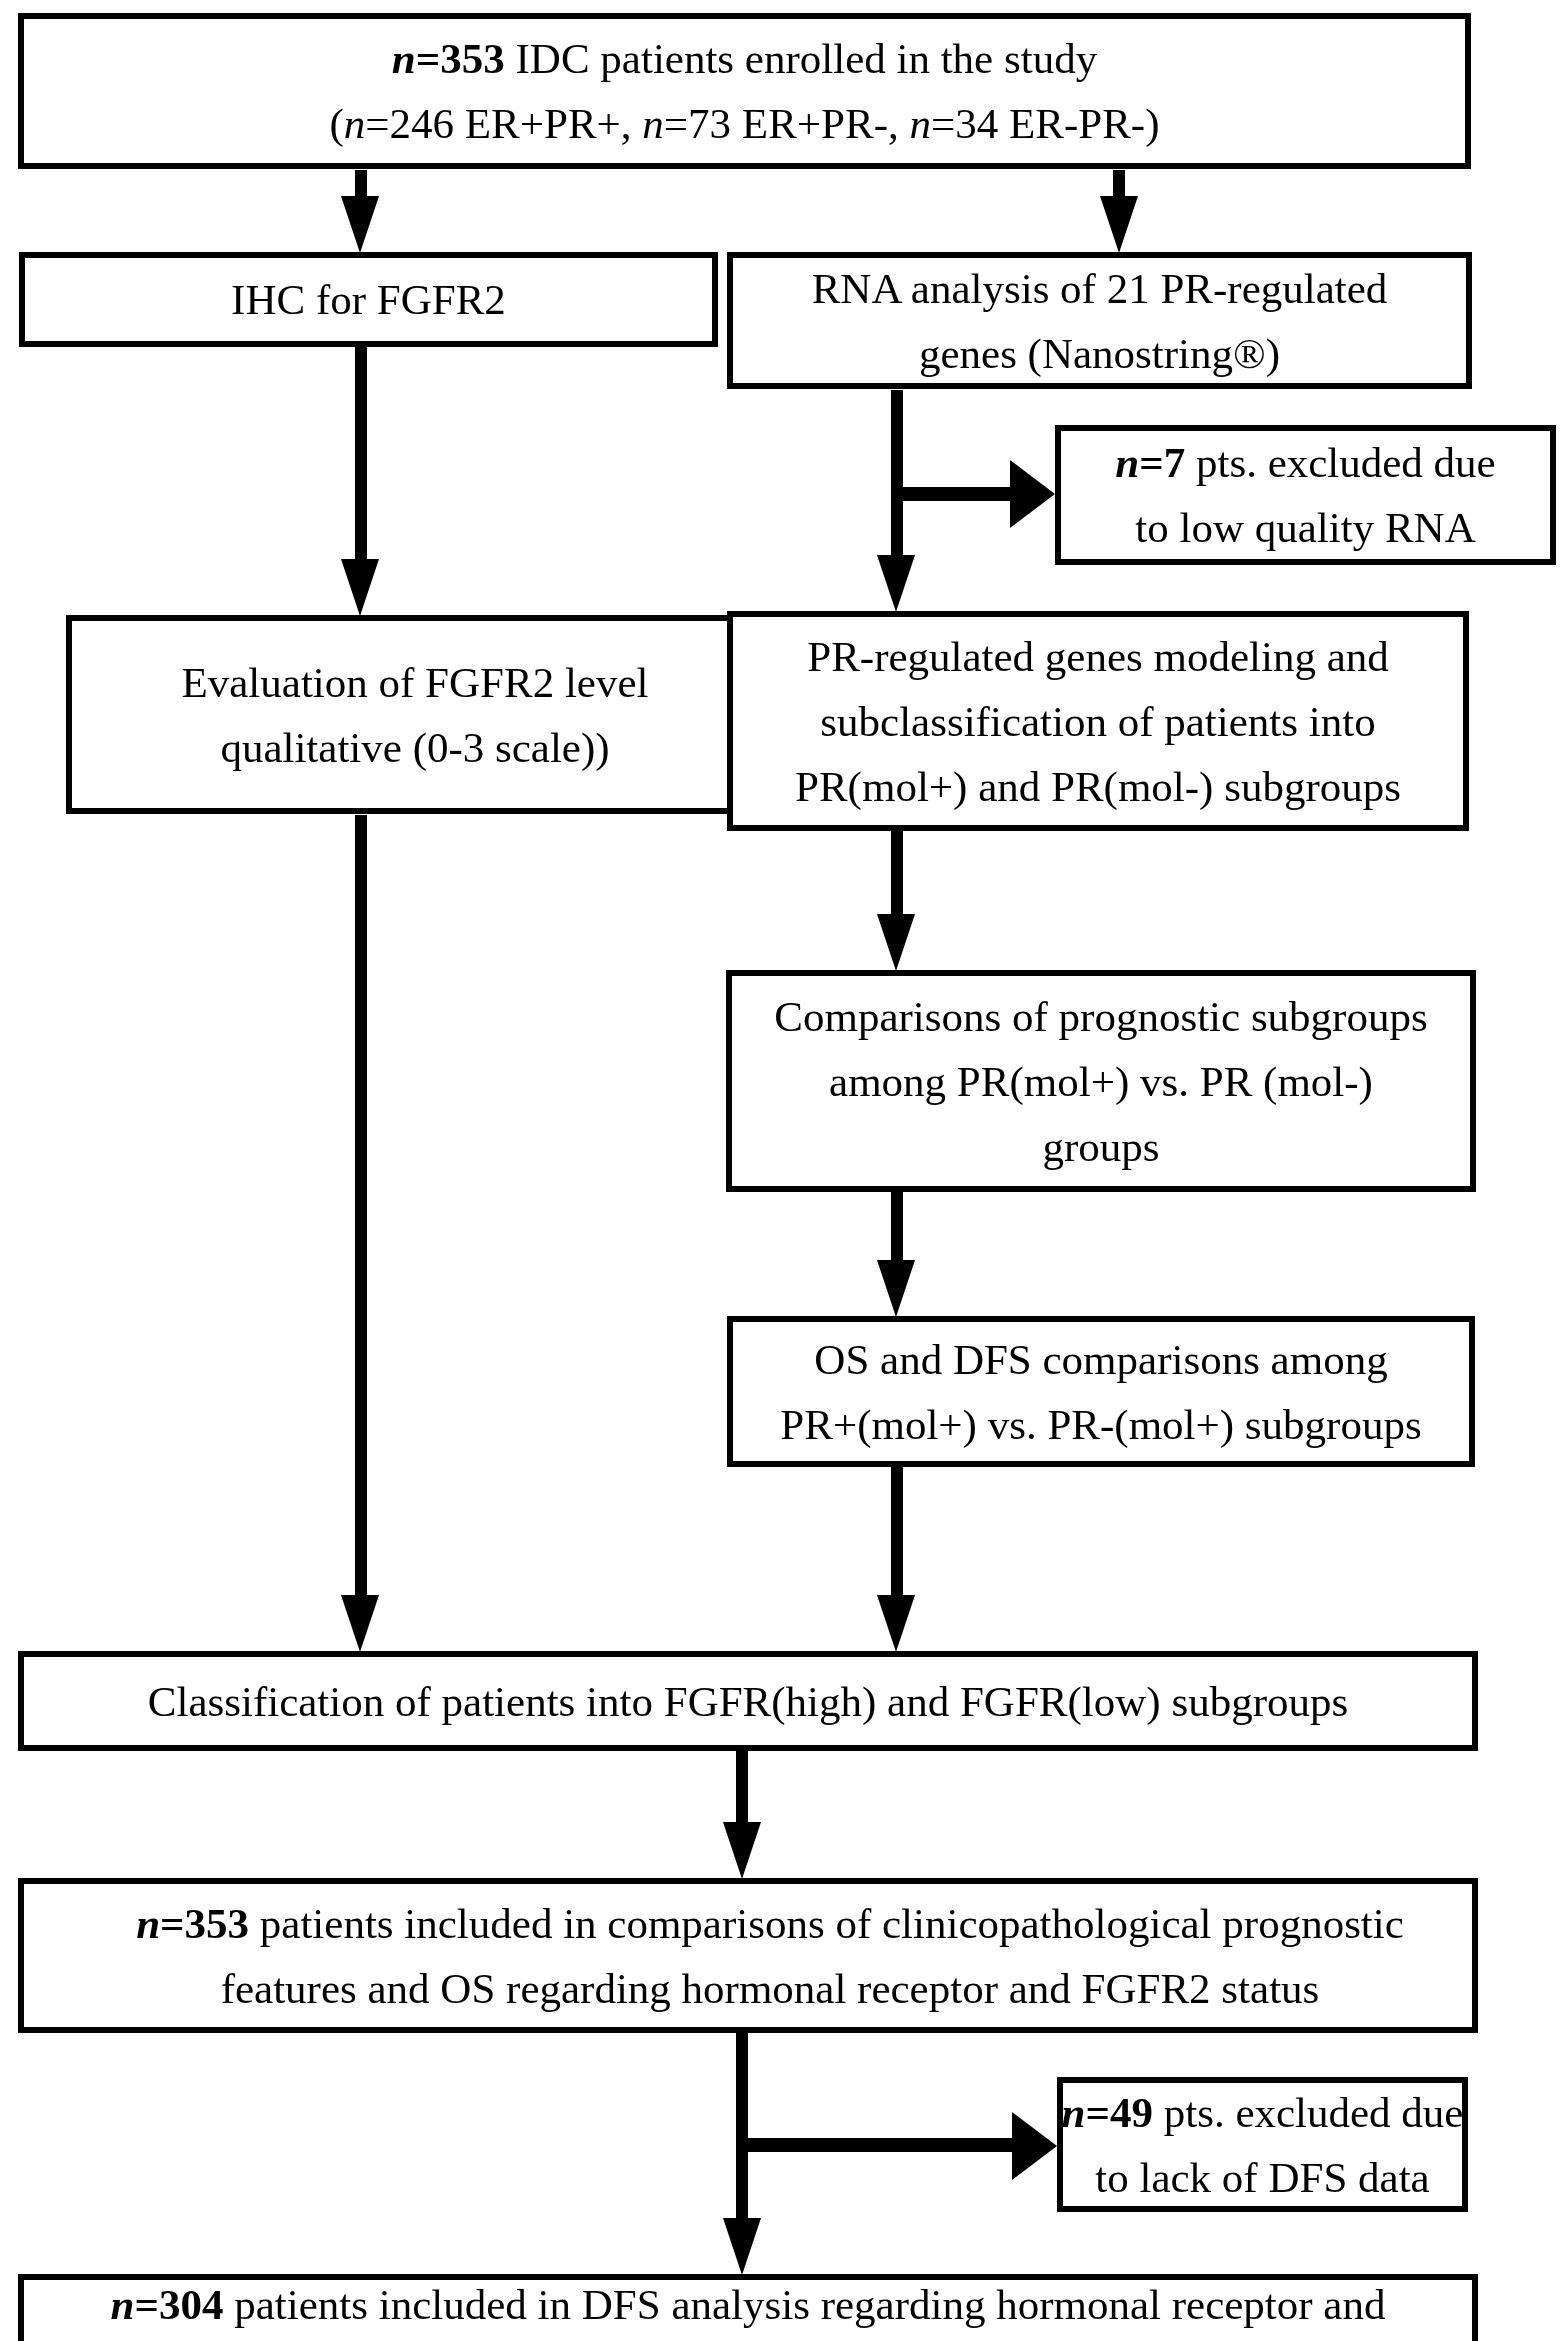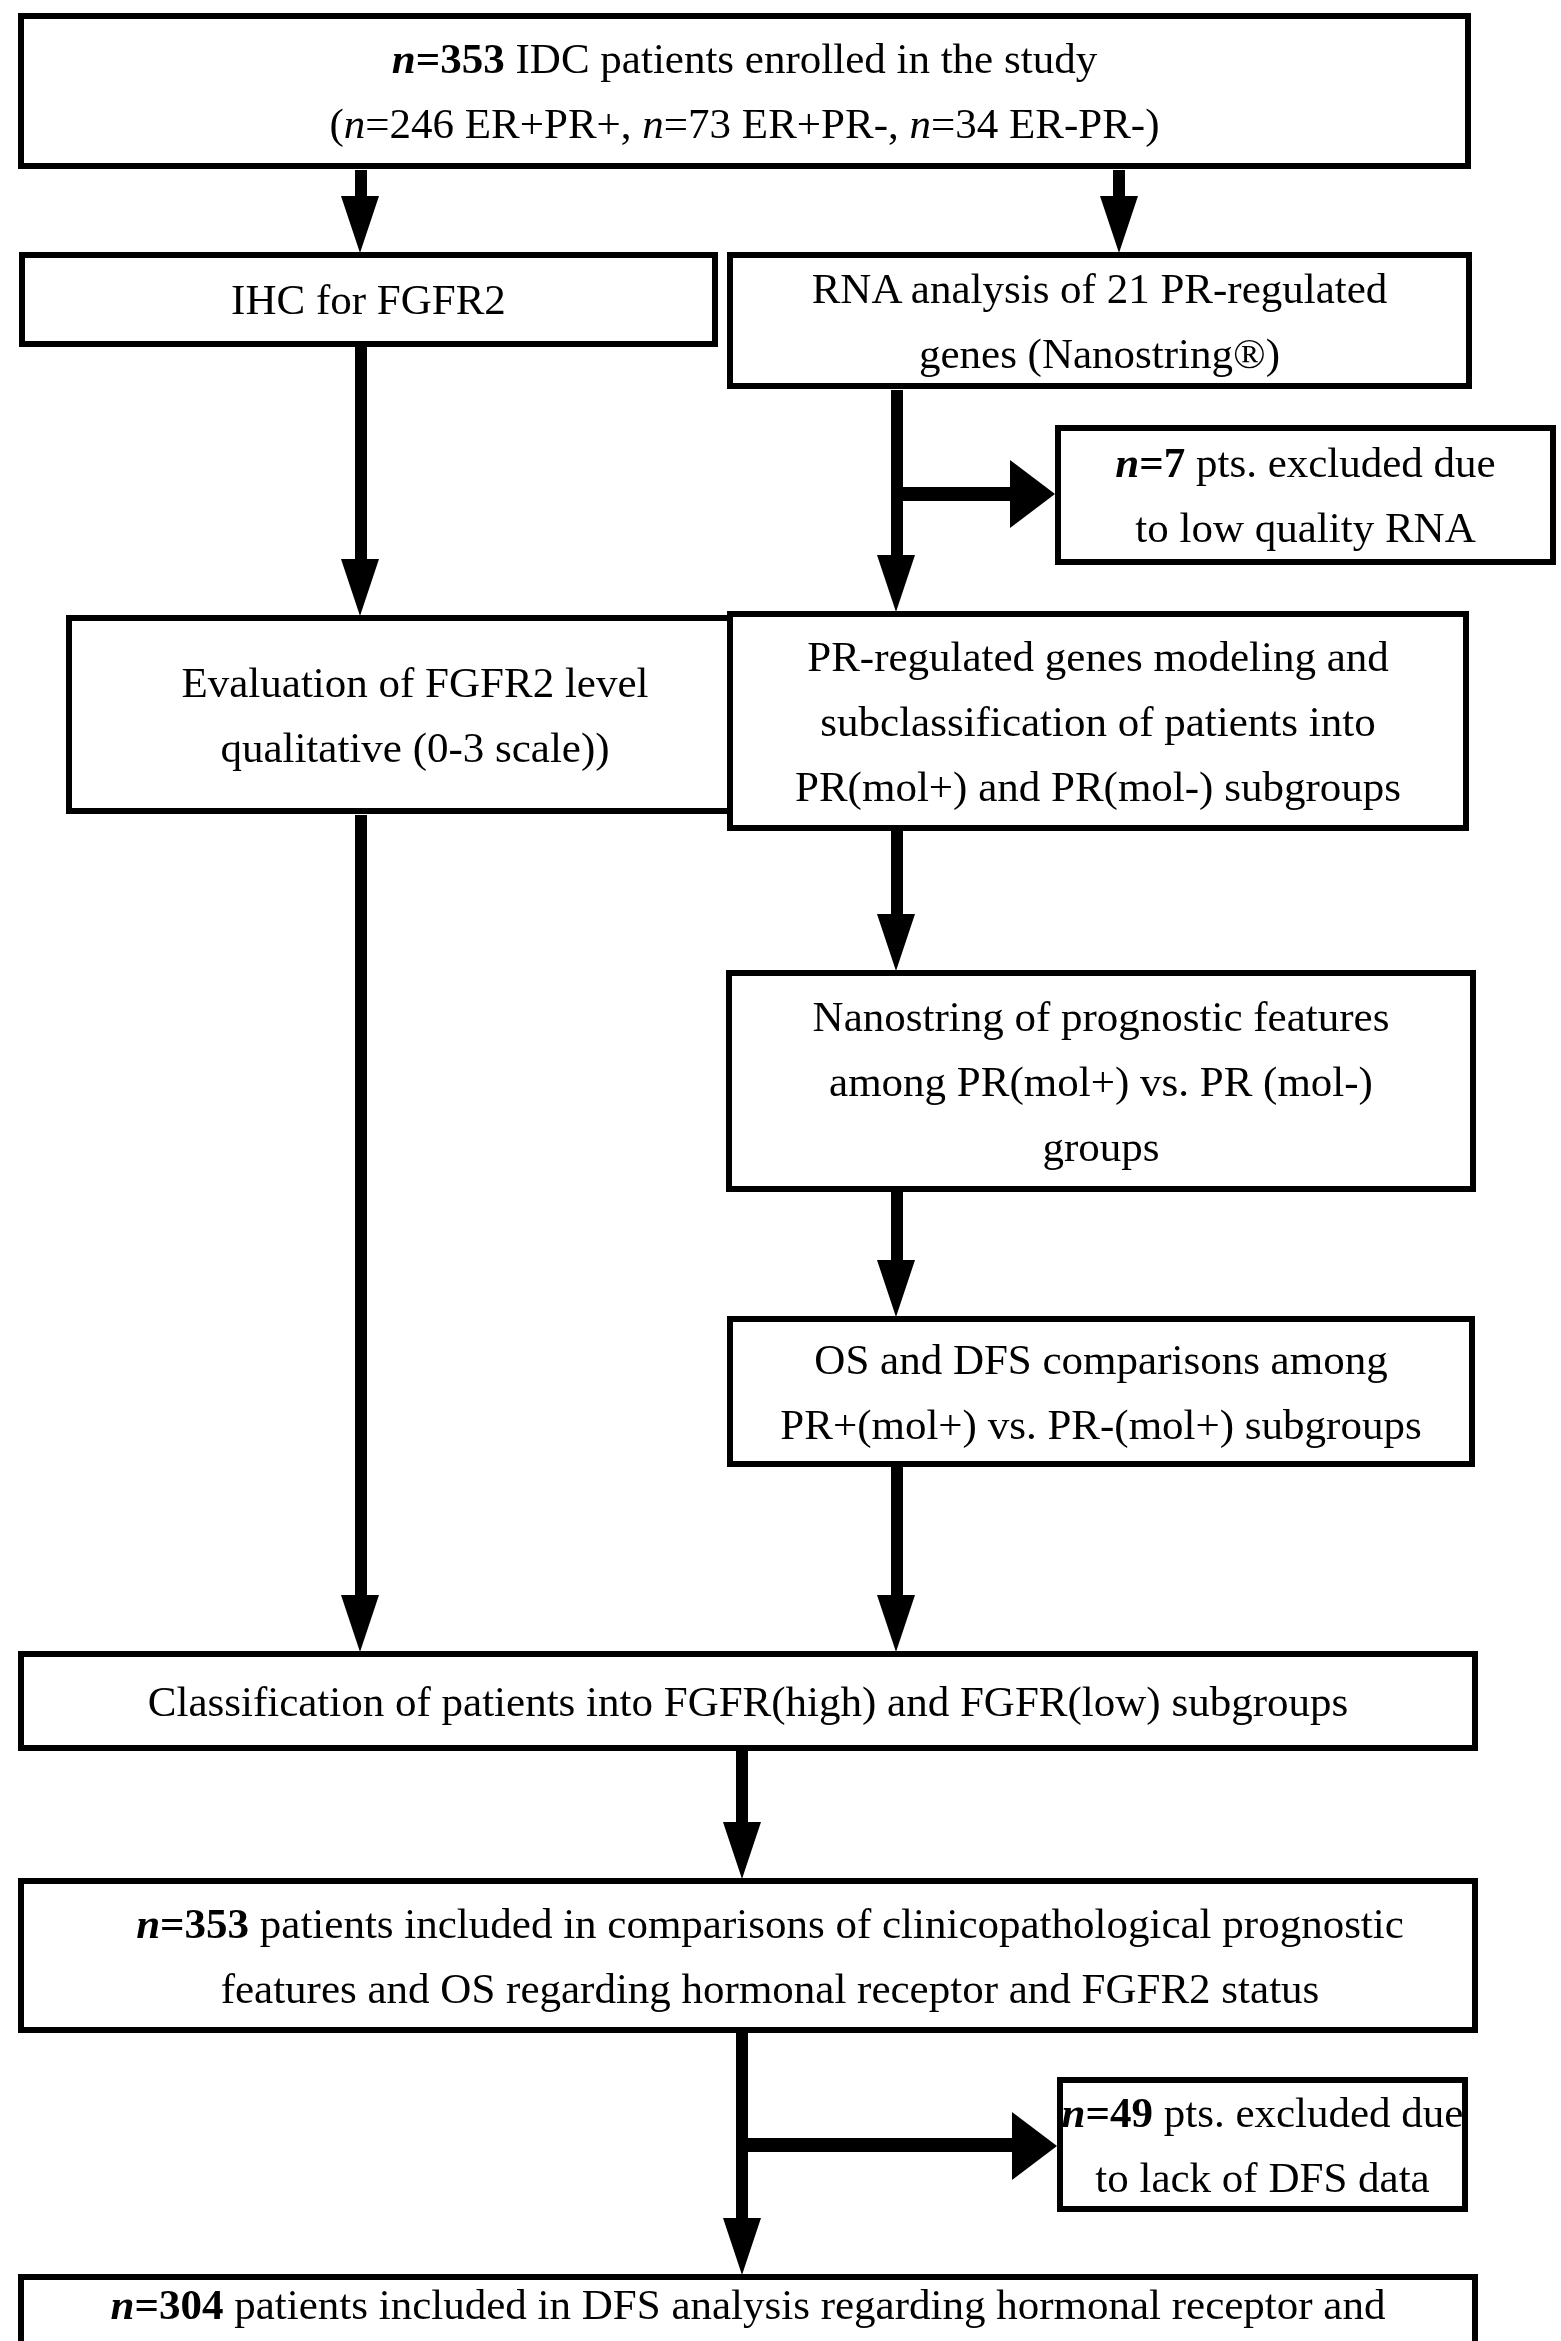--- a/index.html
+++ b/index.html
@@ -112,21 +112,21 @@
   <div class="bline">qualitative (0-3 scale))</div>
 </div>
 
 <div class="box" id="box-modeling">
   <div class="bline">PR-regulated genes modeling and</div>
   <div class="bline">subclassification of patients into</div>
   <div class="bline">PR(mol+) and PR(mol-) subgroups</div>
 </div>
 
 <div class="box" id="box-comparisons">
-  <div class="bline">Nanostring of prognostic features</div>
+  <div class="bline">Comparisons of prognostic subgroups</div>
   <div class="bline">among PR(mol+) vs. PR (mol-)</div>
   <div class="bline">groups</div>
 </div>
 
 <div class="box" id="box-osdfs">
   <div class="bline">OS and DFS comparisons among</div>
   <div class="bline">PR+(mol+) vs. PR-(mol+) subgroups</div>
 </div>
 
 <div class="box" id="box-classification">

